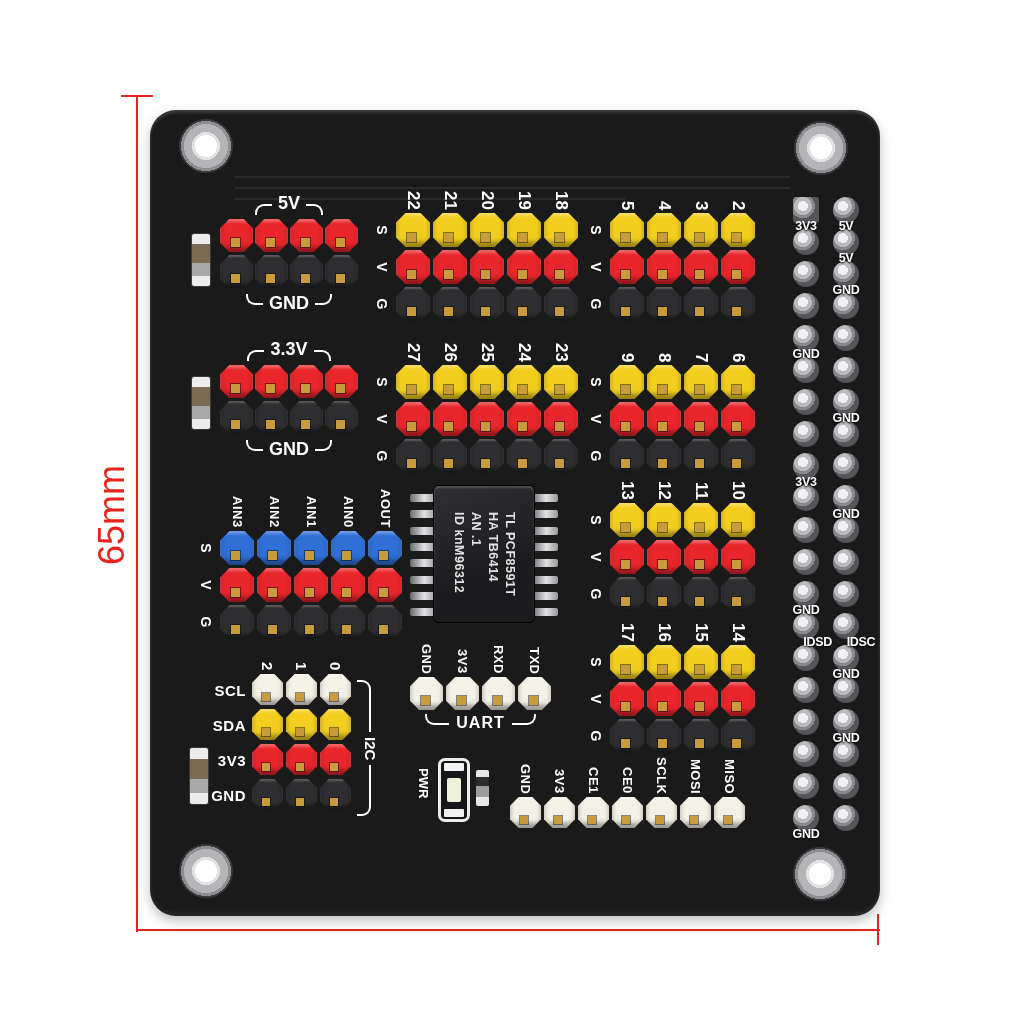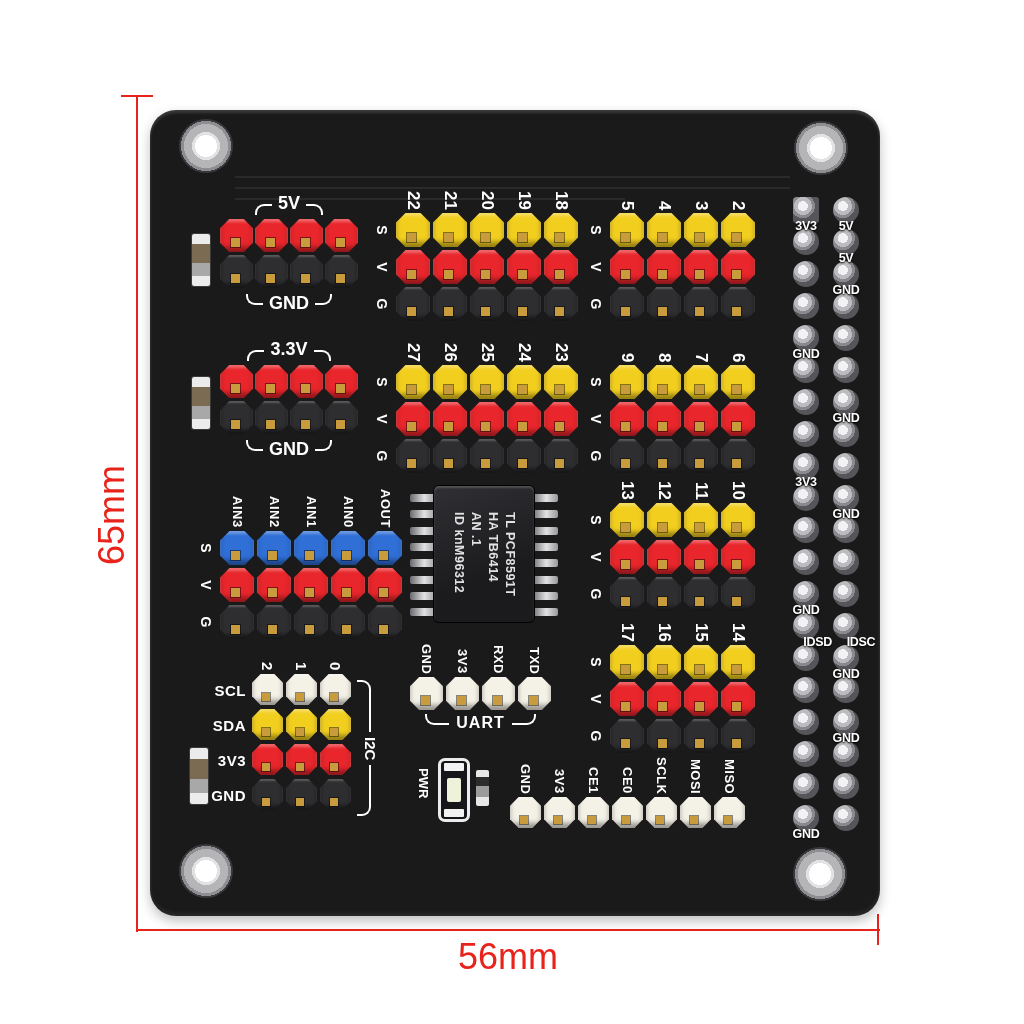--- a/index.html
+++ b/index.html
@@ -107,21 +107,20 @@
 <body>
 
 <div id="stage">
 
 
   <div id="dim-vline" class="dim"></div>
   <div id="dim-vcap" class="dim"></div>
   <div id="dim-hline" class="dim"></div>
   <div id="dim-hcap" class="dim"></div>
   <div id="dim-height" class="dim-label">65mm</div>
-  <div id="dim-width" class="dim-label">56mm</div>
 
   <div id="board"></div>
   <div class="hole" style="left:179px;top:119px;"></div>
   <div class="hole" style="left:794px;top:121px;"></div>
   <div class="hole" style="left:179px;top:844px;"></div>
   <div class="hole" style="left:793px;top:847px;"></div>
   <div class="trace" style="left:235px;top:176px;width:555px;"></div>
   <div class="trace" style="left:235px;top:187px;width:555px;"></div>
   <div class="trace" style="left:235px;top:198px;width:390px;"></div>
 

